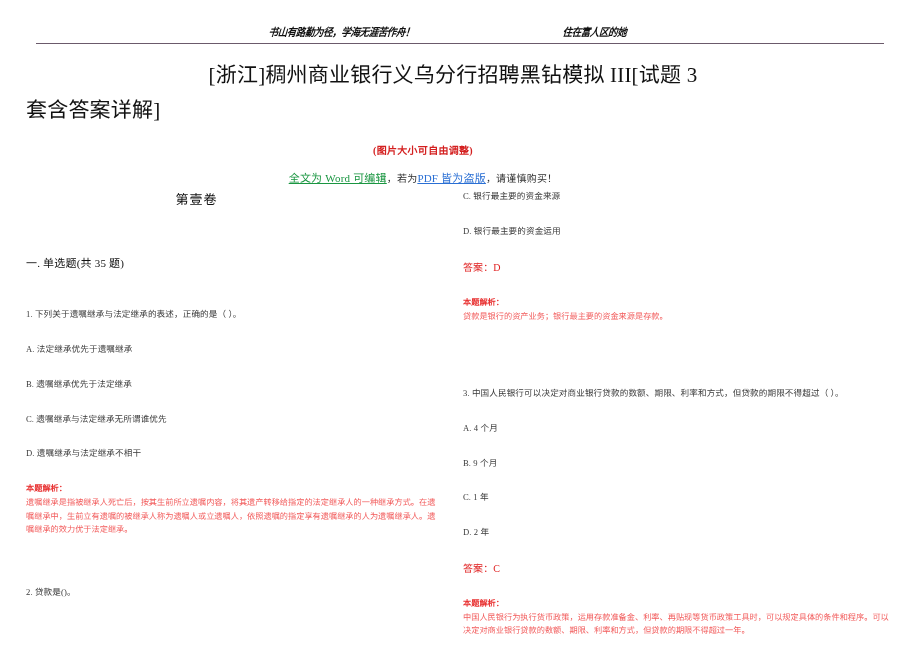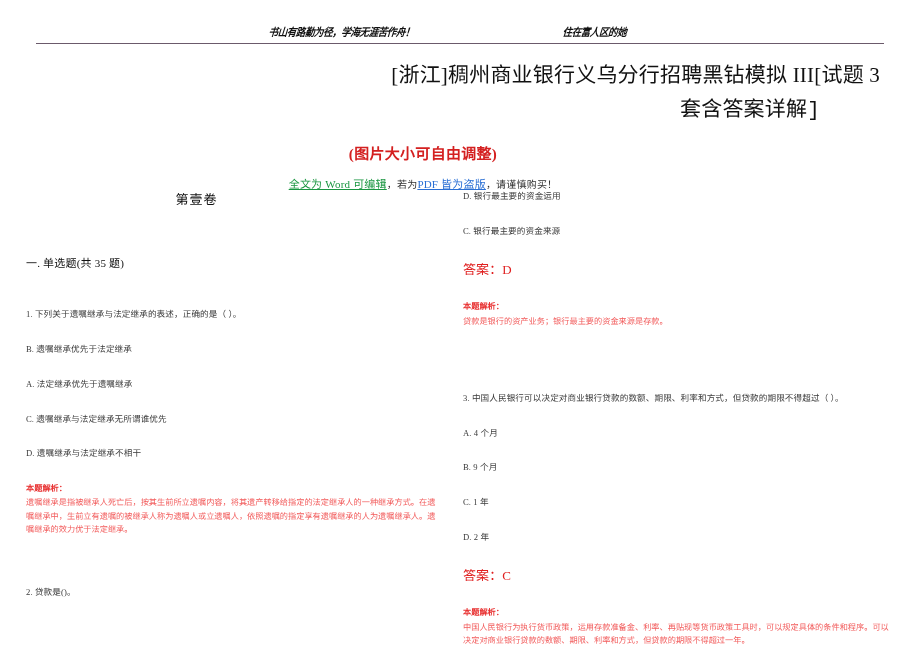--- a/index.html
+++ b/index.html
@@ -65,30 +65,30 @@
   }
   .doc-title {
     font-family: "Liberation Serif", "DejaVu Serif", serif;
     font-size: 21px;
     line-height: 35px;
     color: #111;
     margin: 0;
     font-weight: normal;
     letter-spacing: 0.2px;
   }
-  .doc-title .line1 { display: block; text-align: right; }
-  .doc-title .line2 { display: block; text-align: right; padding-right: 60px; font-family: Liberation Mono, monospace;}
+  .doc-title .line1 { display: block; text-align: center; }
+  .doc-title .line2 { display: block; text-align: left; padding-right: 60px;}
 
   .notice {
     margin-top: 14px;
     text-align: center;
     padding-right: 60px;
   }
   .notice-red {
-    font-size: 15px;
+    font-size: 10px;
     font-weight: bold;
     color: #d42020;
     letter-spacing: 0.3px;
   }
   .notice-line2 {
     margin-top: 12px;
     font-size: 11px;
     font-weight: normal;
     letter-spacing: 0.2px;
   }
@@ -152,21 +152,21 @@
     white-space: nowrap;
   }
   .q-opt {
     font-size: 8.6px;
     color: #3a3a3a;
     margin-bottom: 21px;
     letter-spacing: 0.1px;
     white-space: nowrap;
   }
   .q-answer {
-    font-size: 13px;
+    font-size: 10px;
     color: #e02020;
     margin-bottom: 20px;
     letter-spacing: 0.1px;
   }
   .q-analysis {
     color: #f06060;
     font-size: 8.2px;
     line-height: 1.62;
     margin-bottom: 24px;
   }
@@ -209,44 +209,44 @@
 
 <div class="columns">
 
   <div class="col col-left">
 
     <div class="section-center">第壹卷</div>
     <div class="section-head">一. 单选题(共 35 题)</div>
 
     <div>
       <div class="q-stem">1. 下列关于遗嘱继承与法定继承的表述，正确的是（    ）。</div>
+      <div class="q-opt">A. 法定继承优先于遗嘱继承</div>
       <div class="q-opt">B. 遗嘱继承优先于法定继承</div>
-      <div class="q-opt">A. 法定继承优先于遗嘱继承</div>
       <div class="q-opt">C. 遗嘱继承与法定继承无所谓谁优先</div>
       <div class="q-opt">D. 遗嘱继承与法定继承不相干</div>
       <div class="q-analysis">
         <span class="ana-label">本题解析：</span>
         <span class="ana-body">遗嘱继承是指被继承人死亡后，按其生前所立遗嘱内容，将其遗产转移给指定的法定继承人的一种继承方式。在遗嘱继承中，生前立有遗嘱的被继承人称为遗嘱人或立遗嘱人，依照遗嘱的指定享有遗嘱继承的人为遗嘱继承人。遗嘱继承的效力优于法定继承。</span>
       </div>
     </div>
 
     <div class="gap-md"></div>
 
     <div>
       <div class="q-stem">2. 贷款是()。</div>
 
     </div>
 
   </div>
 
   <div class="col col-right">
 
     <div>
+      <div class="q-opt">C. 银行最主要的资金来源</div>
       <div class="q-opt">D. 银行最主要的资金运用</div>
-      <div class="q-opt">C. 银行最主要的资金来源</div>
       <div class="q-answer">答案：D</div>
       <div class="q-analysis">
         <span class="ana-label">本题解析：</span>
         <span class="ana-body">贷款是银行的资产业务；银行最主要的资金来源是存款。</span>
       </div>
     </div>
 
     <div class="gap-lg"></div>
 
     <div>

